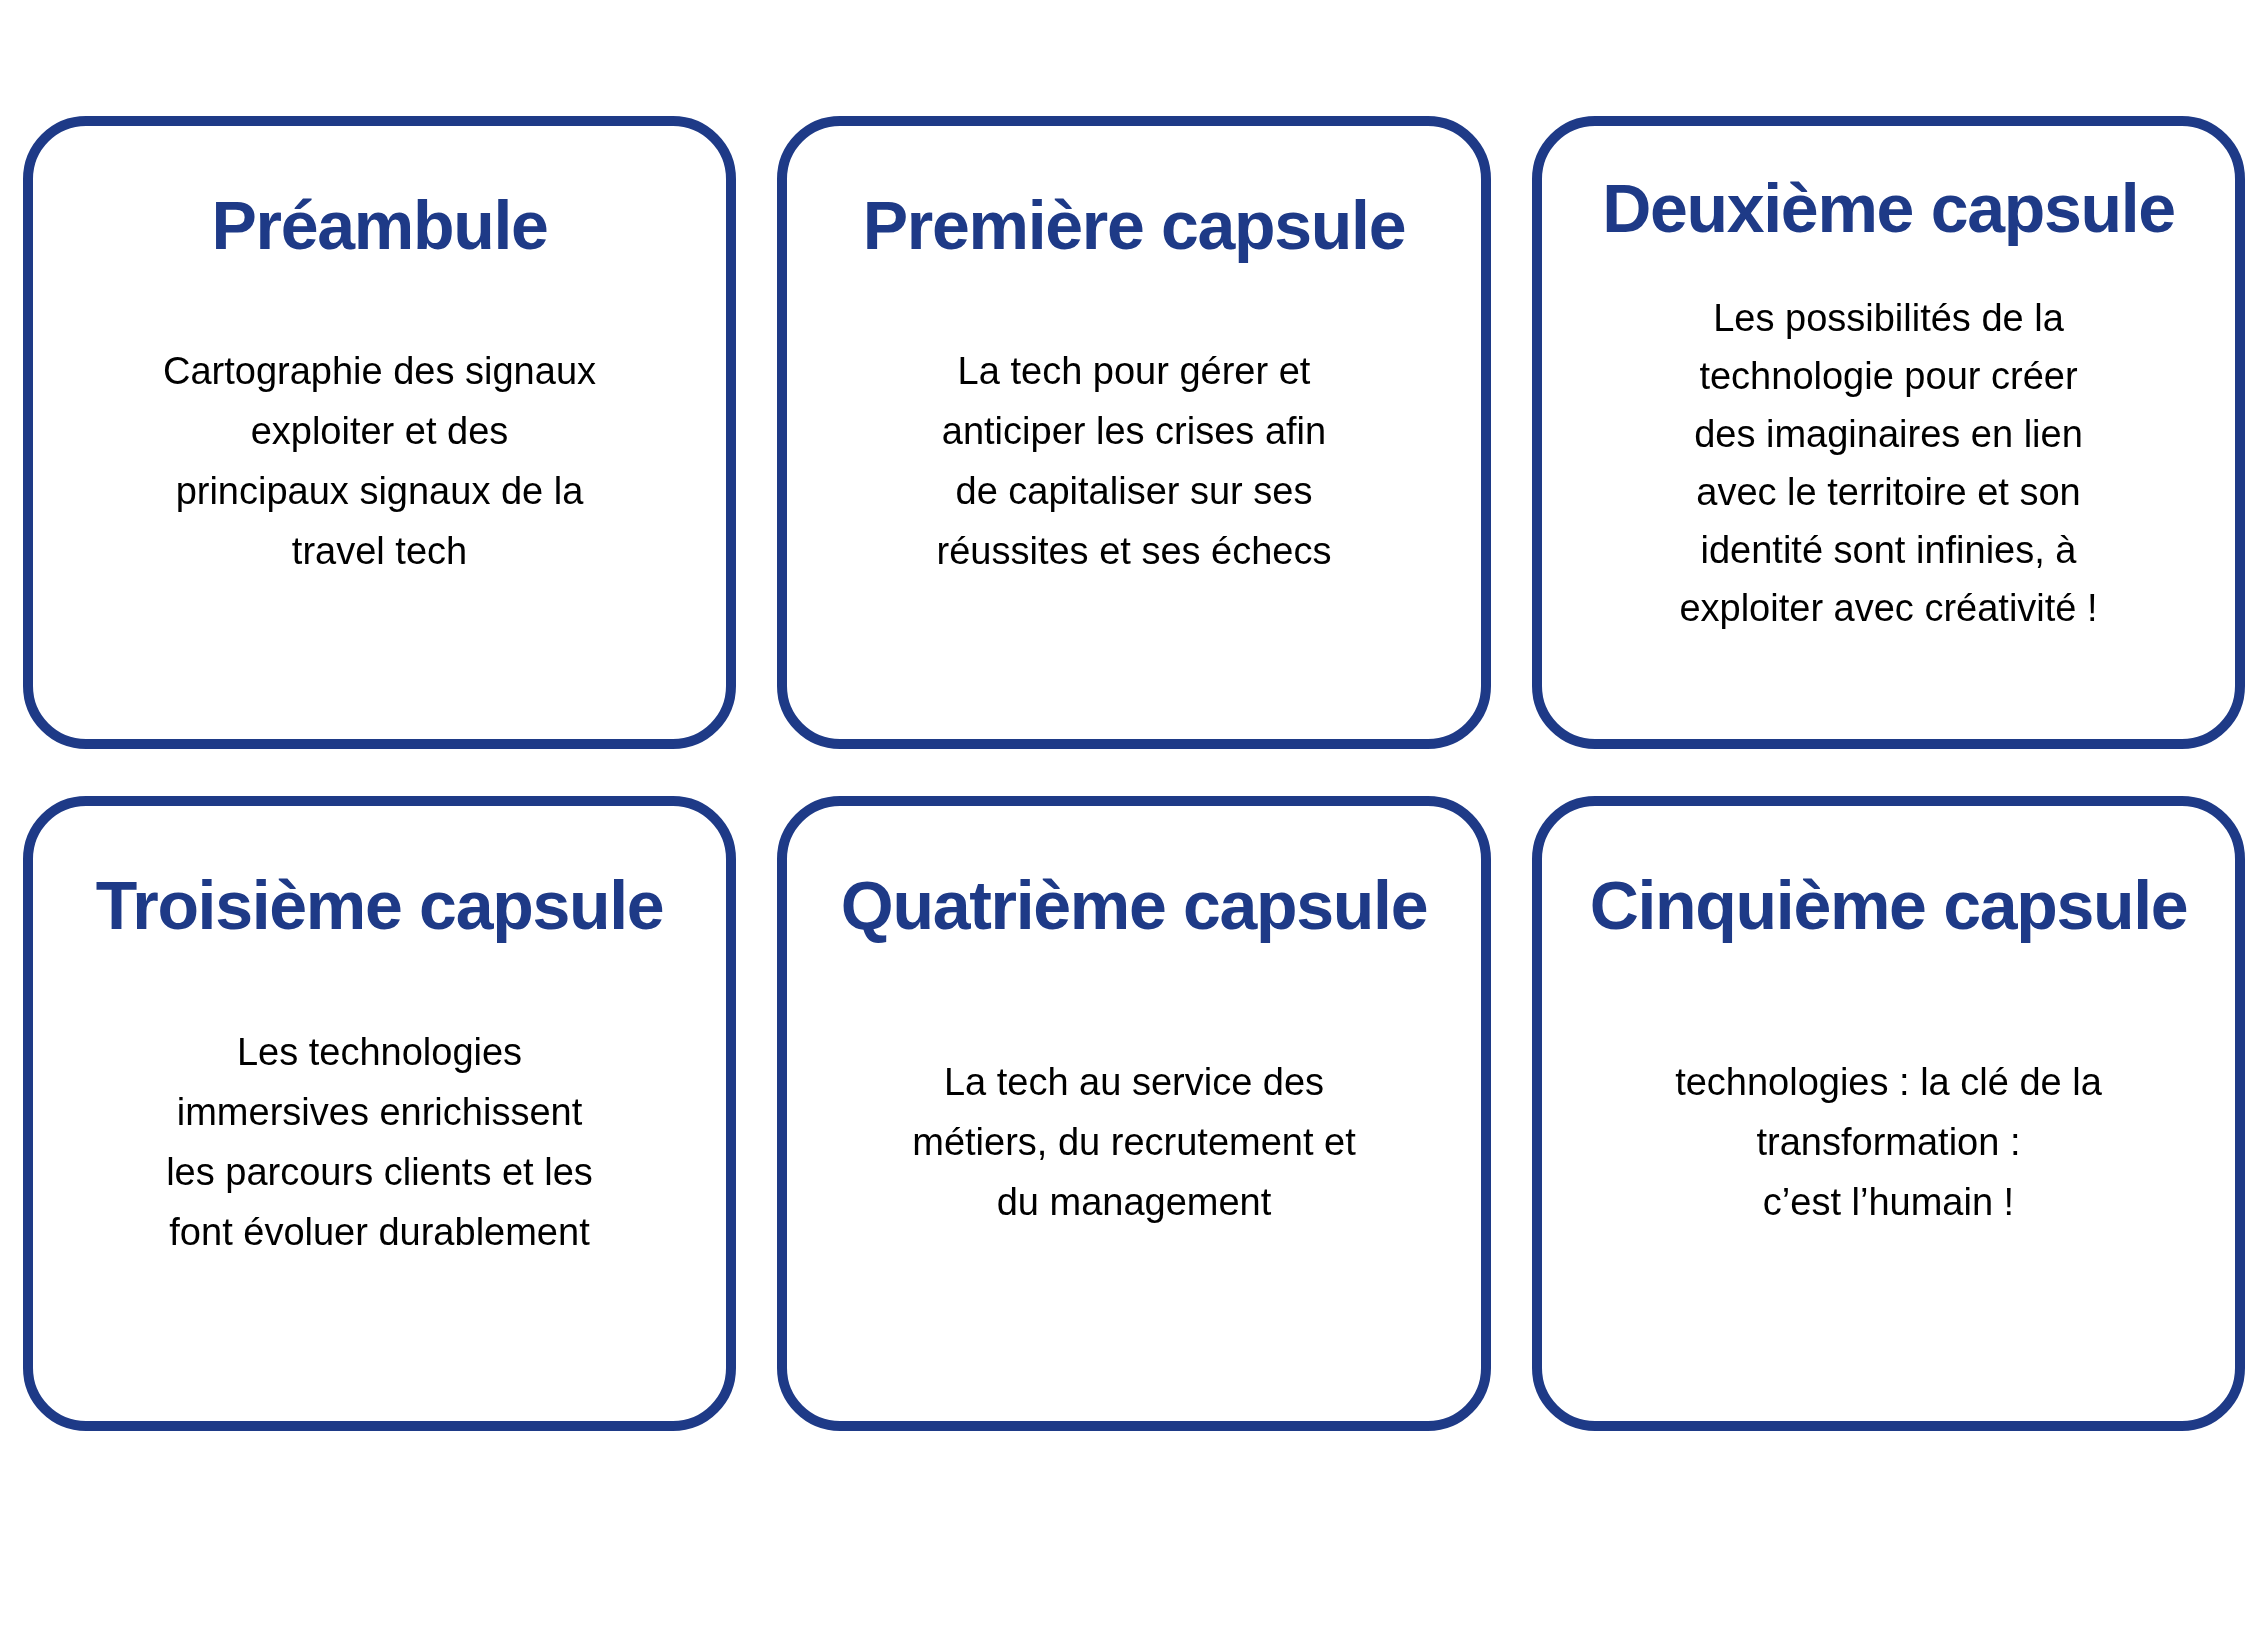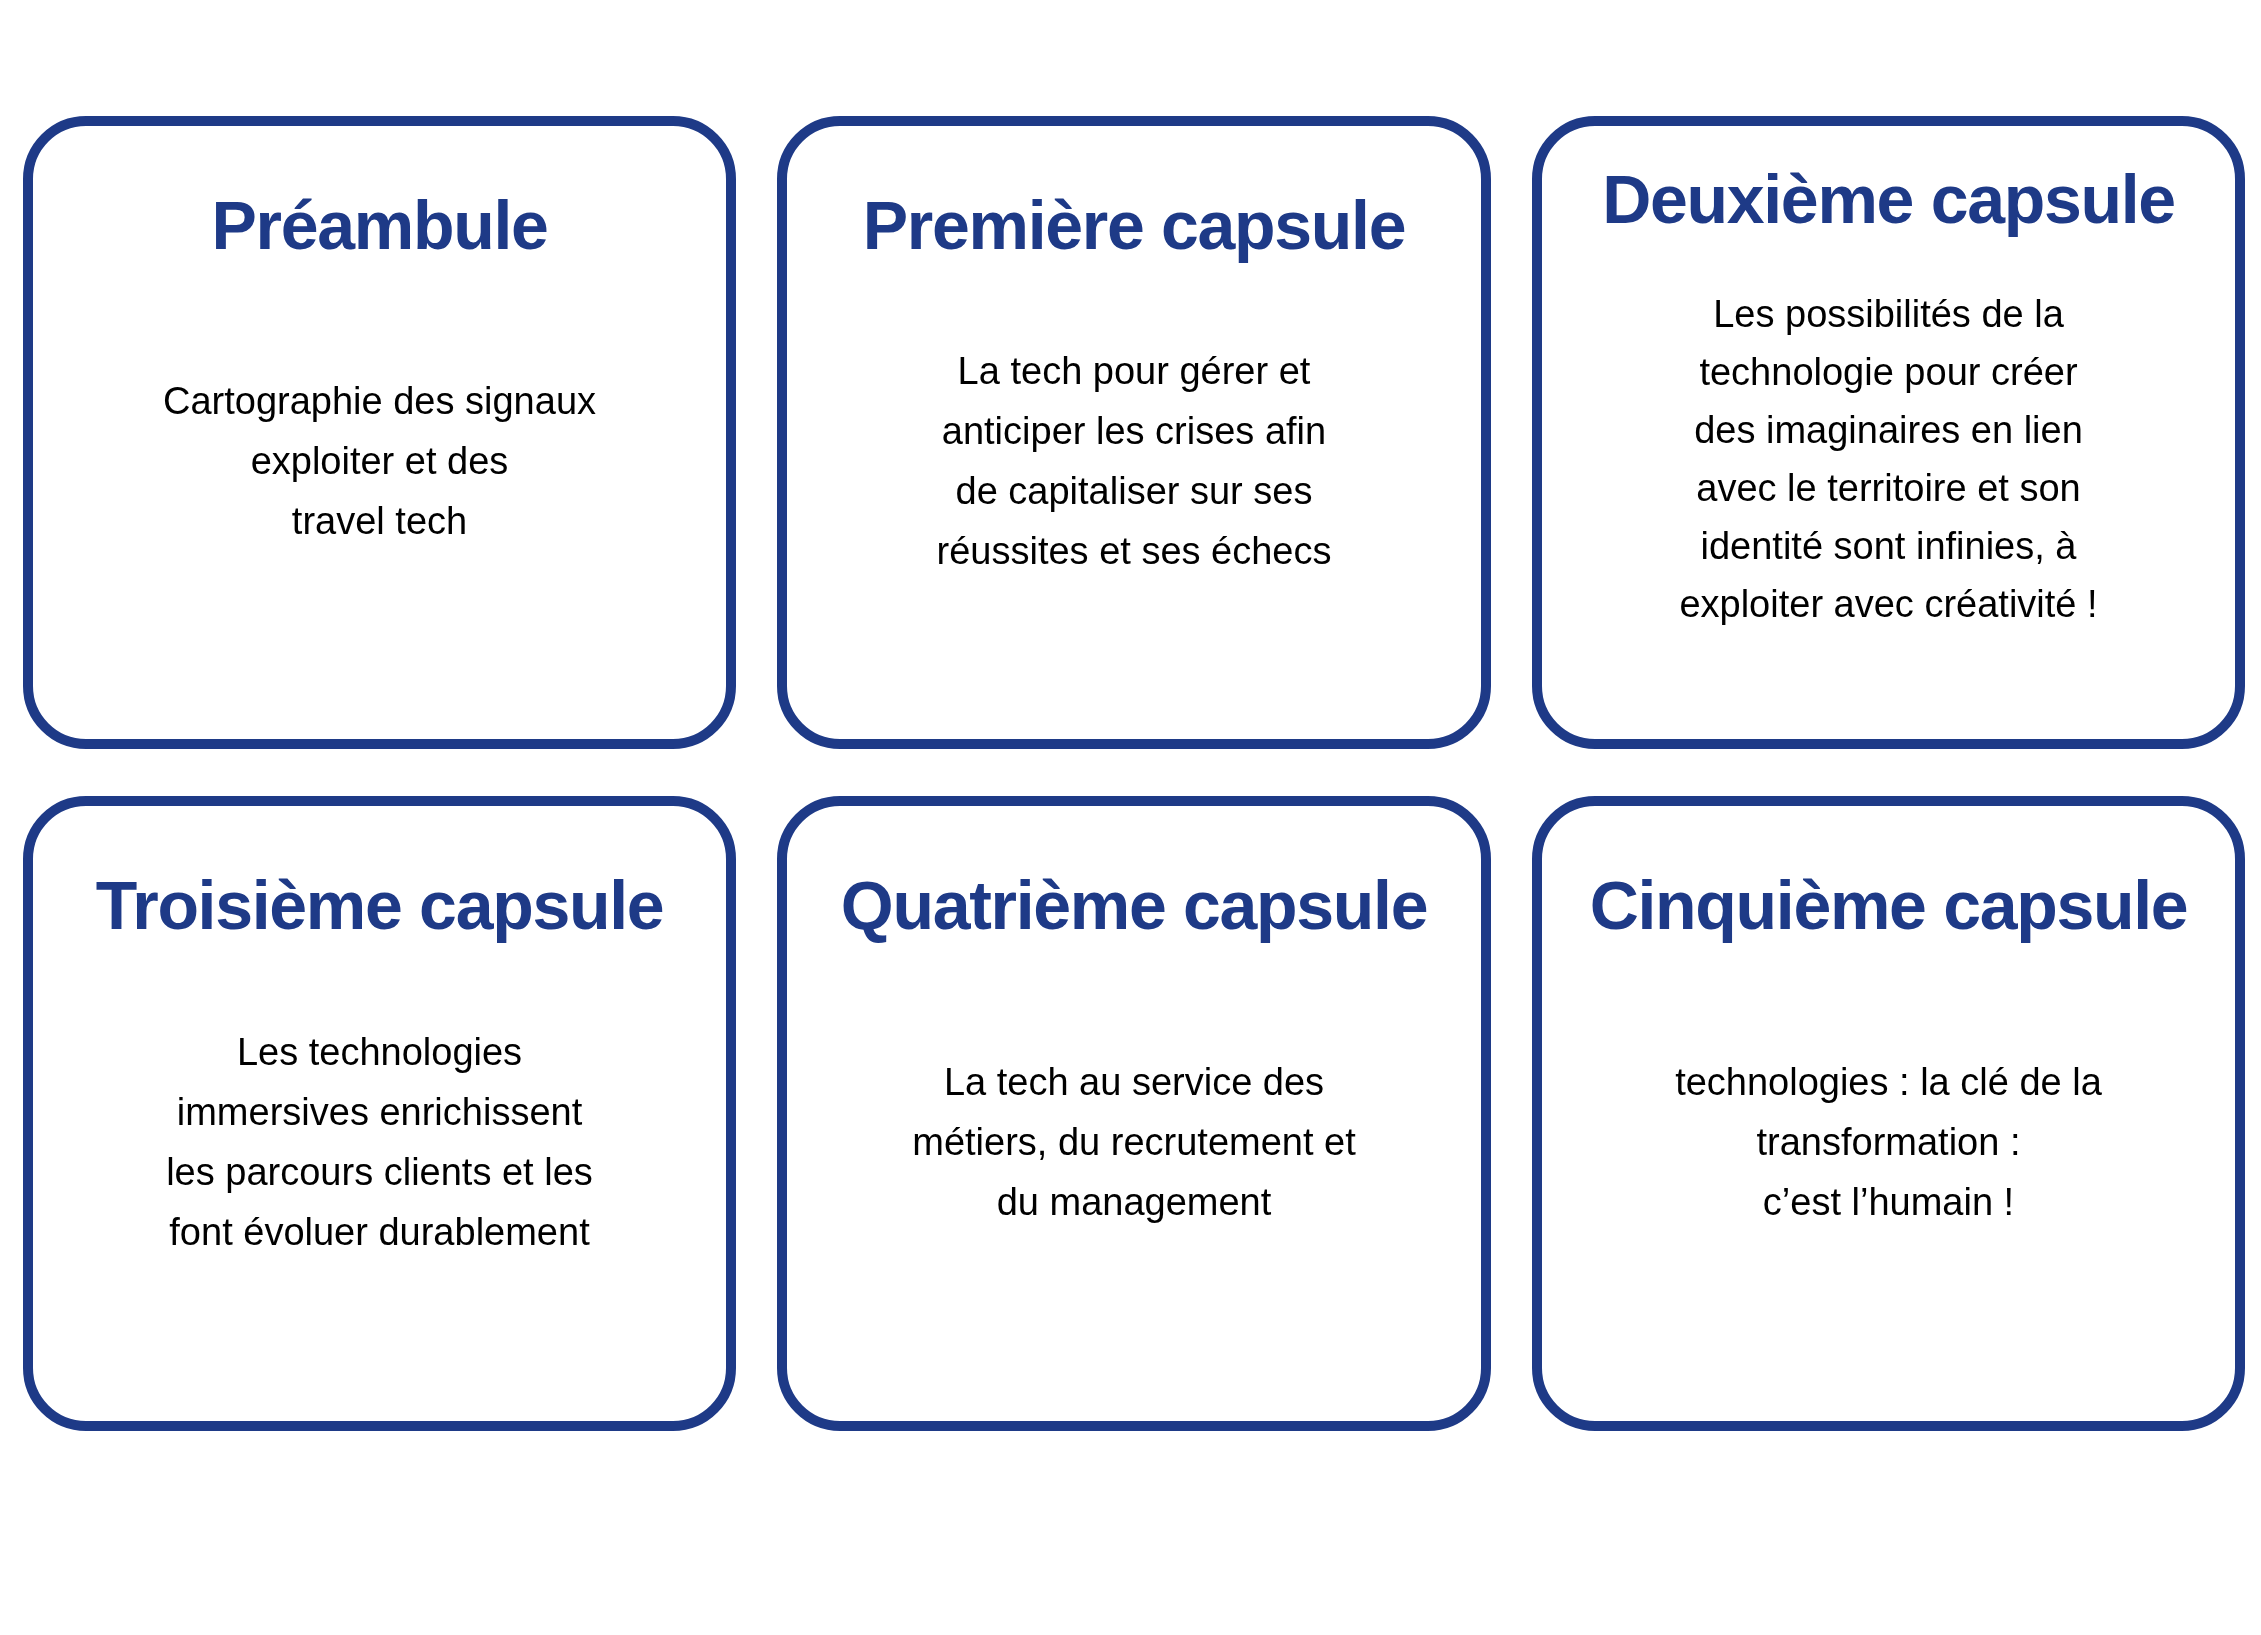--- a/index.html
+++ b/index.html
@@ -37,21 +37,21 @@
     margin-top:60px;
     padding:0 25px;
     text-align:center;
     font-size:68px;
     font-weight:bold;
     letter-spacing:-1.3px;
     color:var(--blue);
     white-space:nowrap;
   }
   .card--high-title .card-title{
-    margin-top:34px;
+    margin-top:43px;
   }
   .card-body{
     flex:1;
     display:flex;
     flex-direction:column;
     align-items:center;
     justify-content:center;
     padding-bottom:82px;
     color:var(--ink);
     font-size:38px;
@@ -72,20 +72,21 @@
 </head>
 <body>
 
 <div class="grid">
 
   <div class="card">
     <div class="card-title">Préambule</div>
     <div class="card-body">
       <div class="body-line">Cartographie des signaux</div>
       <div class="body-line">exploiter et des</div>
+      <div class="body-line">principaux signaux de la</div>
       <div class="body-line">travel tech</div>
     </div>
   </div>
 
   <div class="card">
     <div class="card-title">Première capsule</div>
     <div class="card-body">
       <div class="body-line">La tech pour gérer et</div>
       <div class="body-line">anticiper les crises afin</div>
       <div class="body-line">de capitaliser sur ses</div>

